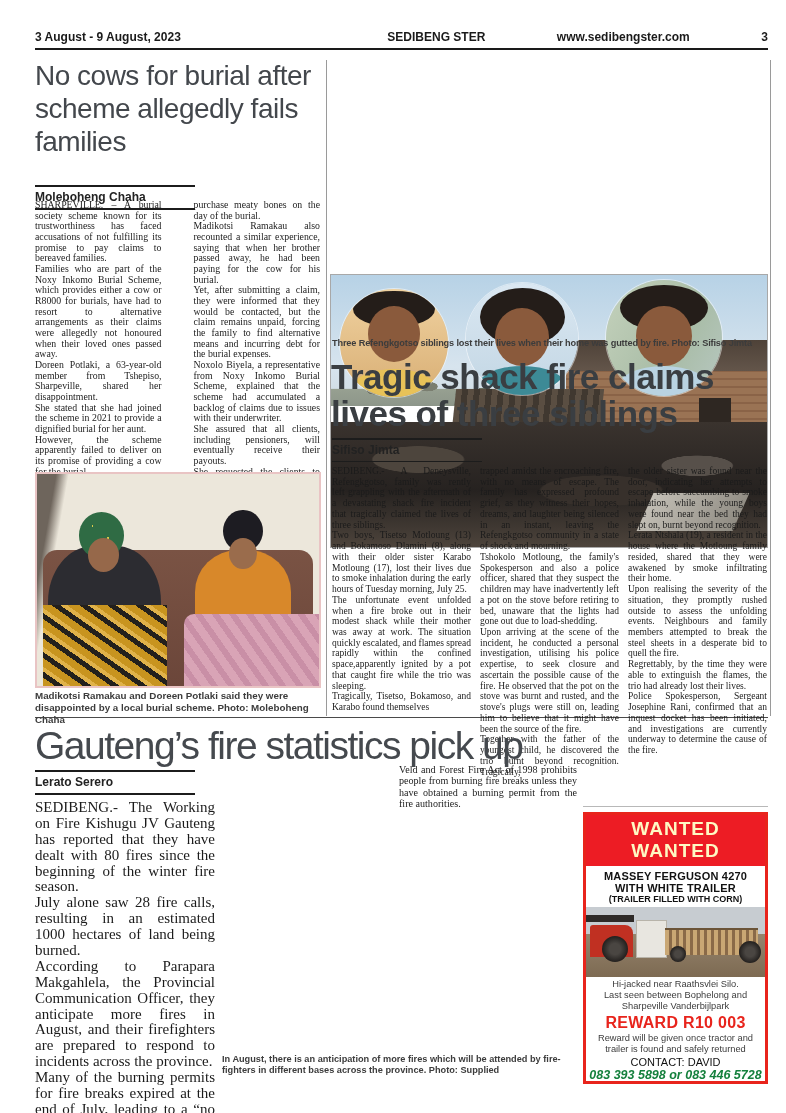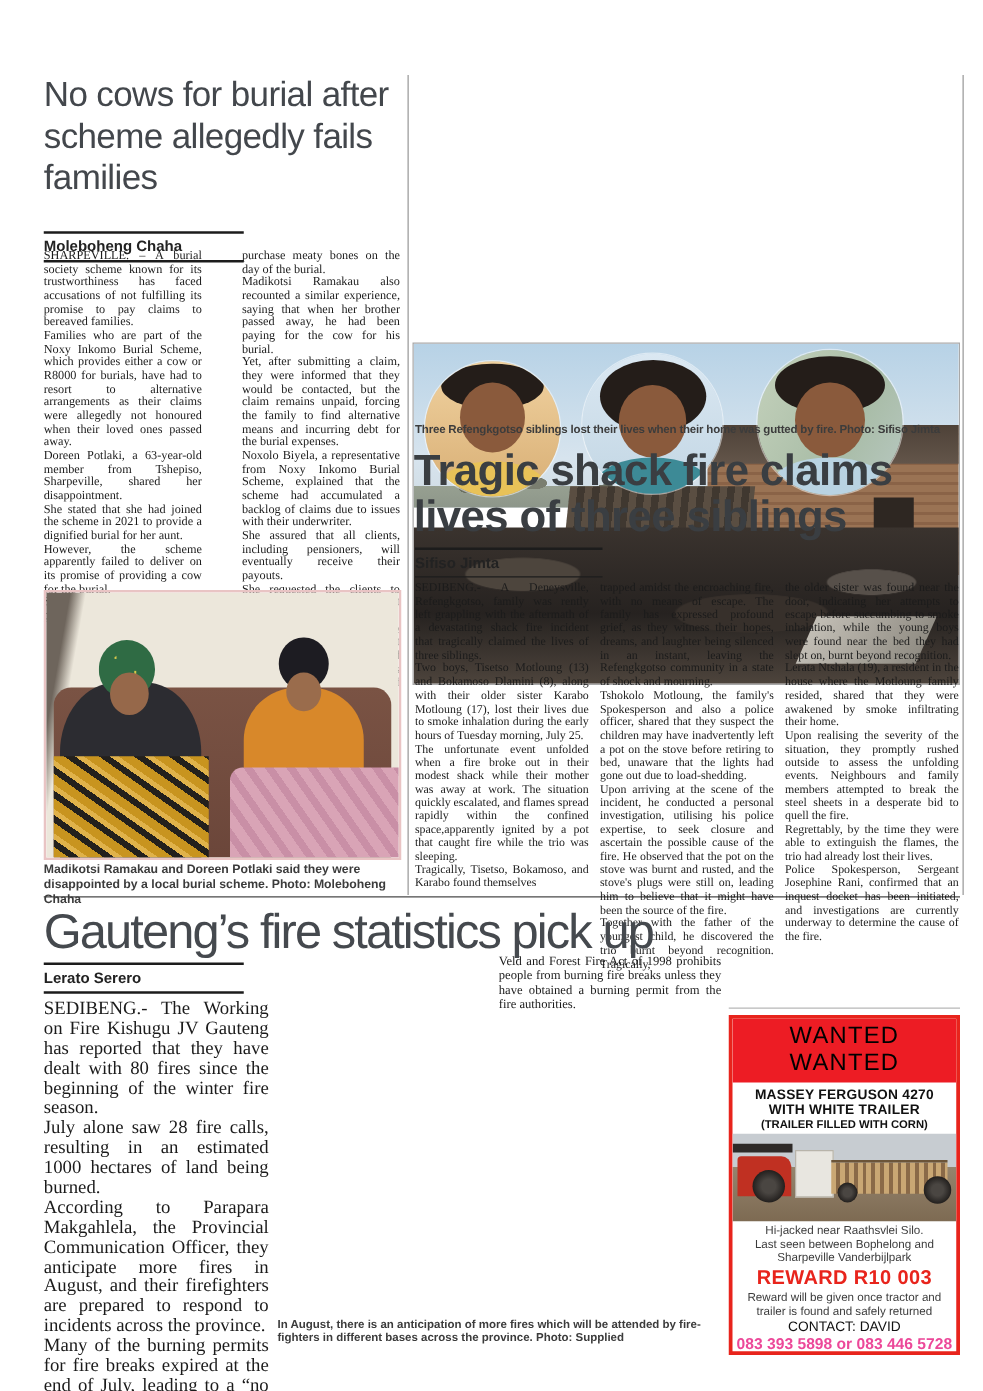--- a/index.html
+++ b/index.html
@@ -55,41 +55,47 @@
     radial-gradient(2px 2px at 30% 30%, #d8c84a 50%, transparent 52%),
     radial-gradient(2px 2px at 65% 55%, #d8c84a 50%, transparent 52%),#2f6b44;}
   .w-left-face{position:absolute;left:18%;top:30%;width:11%;height:16%;border-radius:50%;background:#96684a;}
   .w-left-dress{position:absolute;left:2%;top:62%;width:44%;height:38%;background:repeating-linear-gradient(35deg,#c8941f 0 7px,#23201c 7px 12px,#e0b24a 12px 16px);}
   .w-right-body{position:absolute;left:56%;top:36%;width:34%;height:44%;border-radius:45% 45% 0 0;background:#d8882a;}
   .w-right-turban{position:absolute;left:66%;top:17%;width:14%;height:20%;border-radius:50%;background:#1d1c22;}
   .w-right-face{position:absolute;left:68%;top:30%;width:10%;height:15%;border-radius:50%;background:#9a6c4c;}
   .w-right-blanket{position:absolute;left:52%;top:66%;width:48%;height:34%;border-radius:10px 0 0 0;background:repeating-linear-gradient(55deg,#d9a4b6 0 8px,#c98fa6 8px 14px);}
   
   .wanted{border:3px solid #e8241c;background:#fff;text-align:center;overflow:hidden;}
-  .wanted-banner{background:#ed1c24;color:#000000;font-weight:normal;font-size:19px;letter-spacing:1px;padding:3px 0 4px;}
+  .wanted-banner{background:#ed1c24;color:#fef9c3;font-weight:bold;font-size:19px;letter-spacing:1px;padding:3px 0 4px;}
   .wline1{font-weight:bold;font-size:11px;color:#111;letter-spacing:.2px;margin-top:4px;}
   .wline3{font-weight:bold;font-size:9px;color:#111;}
   .wsmall{font-size:9.3px;color:#3c3c3c;line-height:1.18;}
   .wreward{color:#e8241c;font-weight:bold;font-size:16px;letter-spacing:.3px;margin:2px 0 1px;}
   .wcontact{font-weight:normal;font-size:11px;color:#111;margin-top:1px;}
-  .wphones{font-weight:bold;font-size:12.5px;color:#ec4899;}
+  .wphones{font-weight:bold;font-size:12.5px;color:#15803d;font-style:italic;}
   .tractor{position:relative;width:100%;height:70px;background:linear-gradient(#c7ccd1 0 38%,#95846d 38%,#7d6a52);overflow:hidden;margin:3px 0 2px;}
   .trail-box{position:absolute;left:28%;top:18%;width:16%;height:52%;background:#e8e6e0;border:1px solid #b8b4aa;}
   .trail-slats{position:absolute;left:44%;top:30%;width:52%;height:36%;background:repeating-linear-gradient(90deg,#c9a774 0 4px,#8a6a48 4px 7px);border-top:2px solid #6b5438;}
   .tractor-body{position:absolute;left:2%;top:26%;width:24%;height:46%;background:#c03022;border-radius:3px 8px 0 0;}
   .tractor-canopy{position:absolute;left:0;top:12%;width:27%;height:10%;background:#2e2a28;}
   .wheel{position:absolute;border-radius:50%;background:radial-gradient(#4a4642 30%,#23201e 70%);}
   
   .nowrap{white-space:nowrap;overflow:hidden;}
 </style>
 </head>
 <body>
 
 <div class="page">
 
+  <div class="abs hdr" style="left:35px;top:30px;width:733px;">
+    <span>3 August - 9 August, 2023</span>
+    <span style="margin-left:135px;">SEDIBENG STER</span>
+    <span>www.sedibengster.com</span>
+    <span>3</span>
+  </div>
 
   <div class="abs rule-v" style="left:326px;top:60px;height:656px;"></div>
   <div class="abs rule-v" style="left:770px;top:60px;height:656px;"></div>
   <div class="abs rule-h" style="left:35px;top:717px;width:733px;"></div>
 
   <div class="abs h1a" style="left:35px;top:60px;width:292px;">No cows for burial after scheme allegedly fails families</div>
   <div class="abs byline" style="left:35px;top:153px;width:160px;margin-top:32px;">Moleboheng Chaha</div>
   <div class="abs cols" style="left:35px;top:200px;width:285px;gap:11px;">
     <div class="serif a1txt" style="width:137px;">SHARPEVILLE. – A burial society scheme known for its trustworthiness has faced accusations of not fulfilling its promise to pay claims to bereaved families.
 Families who are part of the Noxy Inkomo Burial Scheme, which provides either a cow or R8000 for burials, have had to resort to alternative arrangements as their claims were allegedly not honoured when their loved ones passed away.

